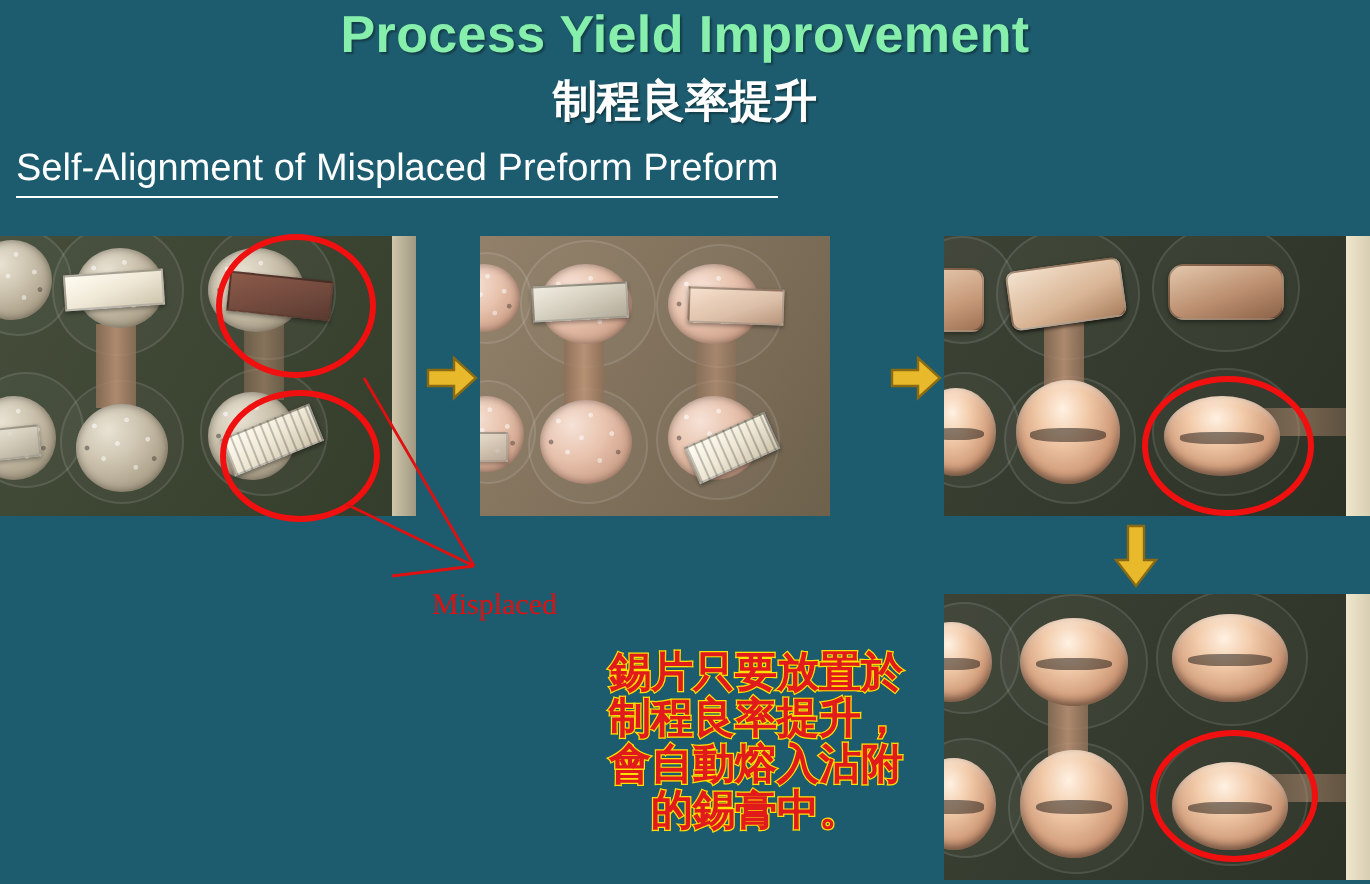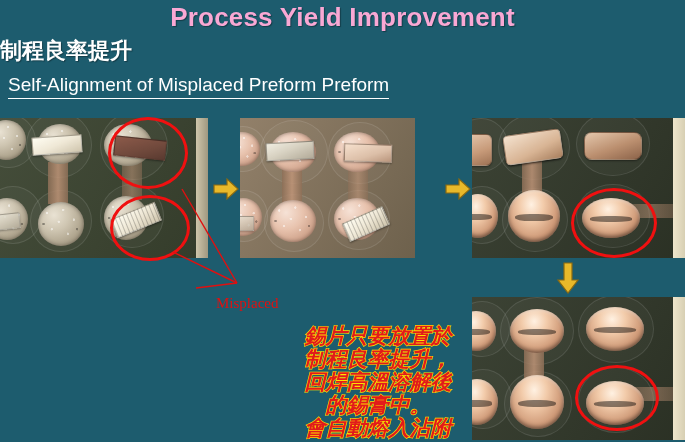--- a/index.html
+++ b/index.html
@@ -8,27 +8,27 @@
     background:#1d5c6e;
     font-family:"Liberation Sans", sans-serif;
     overflow:hidden;
     position:relative;
   }
   .slide{position:absolute;inset:0;background:#1d5c6e;}
 
   
   .title-en{
     position:absolute;top:2px;left:0;width:685px;
-    text-align:center;color:#f9a8d4;
+    text-align:center;color:#86efac;
     font-size:26px;font-weight:bold;letter-spacing:.2px;
     text-shadow:1px 1px 1px rgba(0,0,0,.35);
   }
   .title-zh{
     position:absolute;top:36px;left:0;width:685px;
-    color:#ffffff;
+    text-align:center;color:#ffffff;
     font-size:22px;font-weight:bold;
     text-shadow:1px 1px 1px rgba(0,0,0,.35);
   }
   .subtitle{
     position:absolute;top:74px;left:8px;
     color:#ffffff;font-size:19px;font-weight:normal;
     padding-bottom:2px;
     border-bottom:1.5px solid #ffffff;
   }
 
@@ -129,21 +129,20 @@
 
   
   .zh-note{
     position:absolute;text-align:center;
     color:#e11b1b;
     font-size:21px;line-height:23px;font-weight:bold;
     font-family:"DejaVu Sans", sans-serif;
     -webkit-text-stroke:1.2px #ffe000;
     paint-order:stroke fill;
     white-space:nowrap;
-    font-style:italic;
   }
   .zh-note span{display:block;}
 </style>
 </head>
 <body style="background: rgb(29, 92, 110);">
 
 <div class="slide">
 
   <div class="title-en">Process Yield Improvement</div>
   <div class="title-zh">制程良率提升</div>
@@ -311,18 +310,17 @@
     <line x1="182" y1="189" x2="237" y2="283" stroke="#e01010" stroke-width="1.4"></line>
     <line x1="173" y1="252" x2="237" y2="283" stroke="#e01010" stroke-width="1.4"></line>
     <line x1="237" y1="283" x2="196" y2="288" stroke="#e01010" stroke-width="1.4"></line>
   </svg>
 
   <div class="misplaced" style="left:216px;top:295px;">Misplaced</div>
 
   <div class="zh-note" style="left:278px;top:325px;width:200px;">
     <span>錫片只要放置於</span>
     <span>制程良率提升，</span>
-    <span>回焊高溫溶解後</span>
+    <span>會自動熔入沾附</span>
     <span>的錫膏中。</span>
-    <span>會自動熔入沾附</span>
   </div>
 
 </div>
 
 </body></html>

